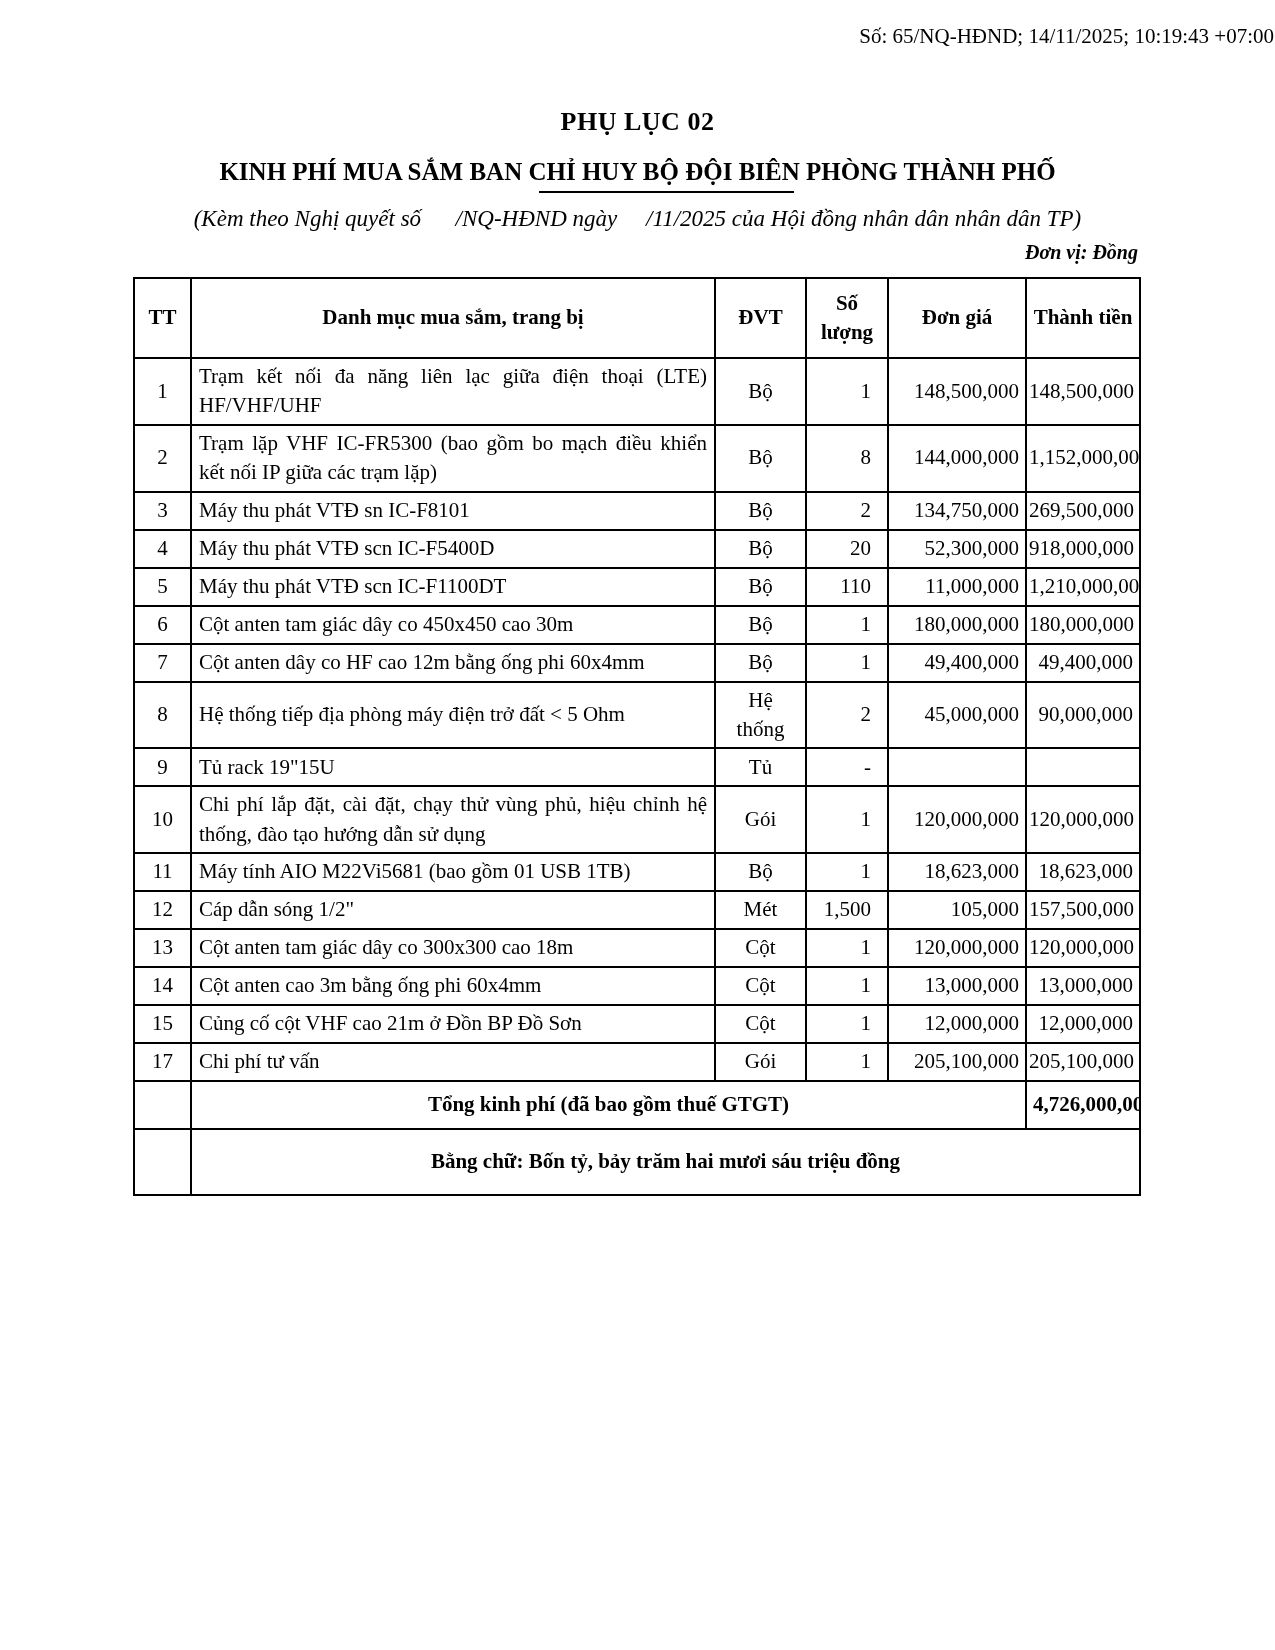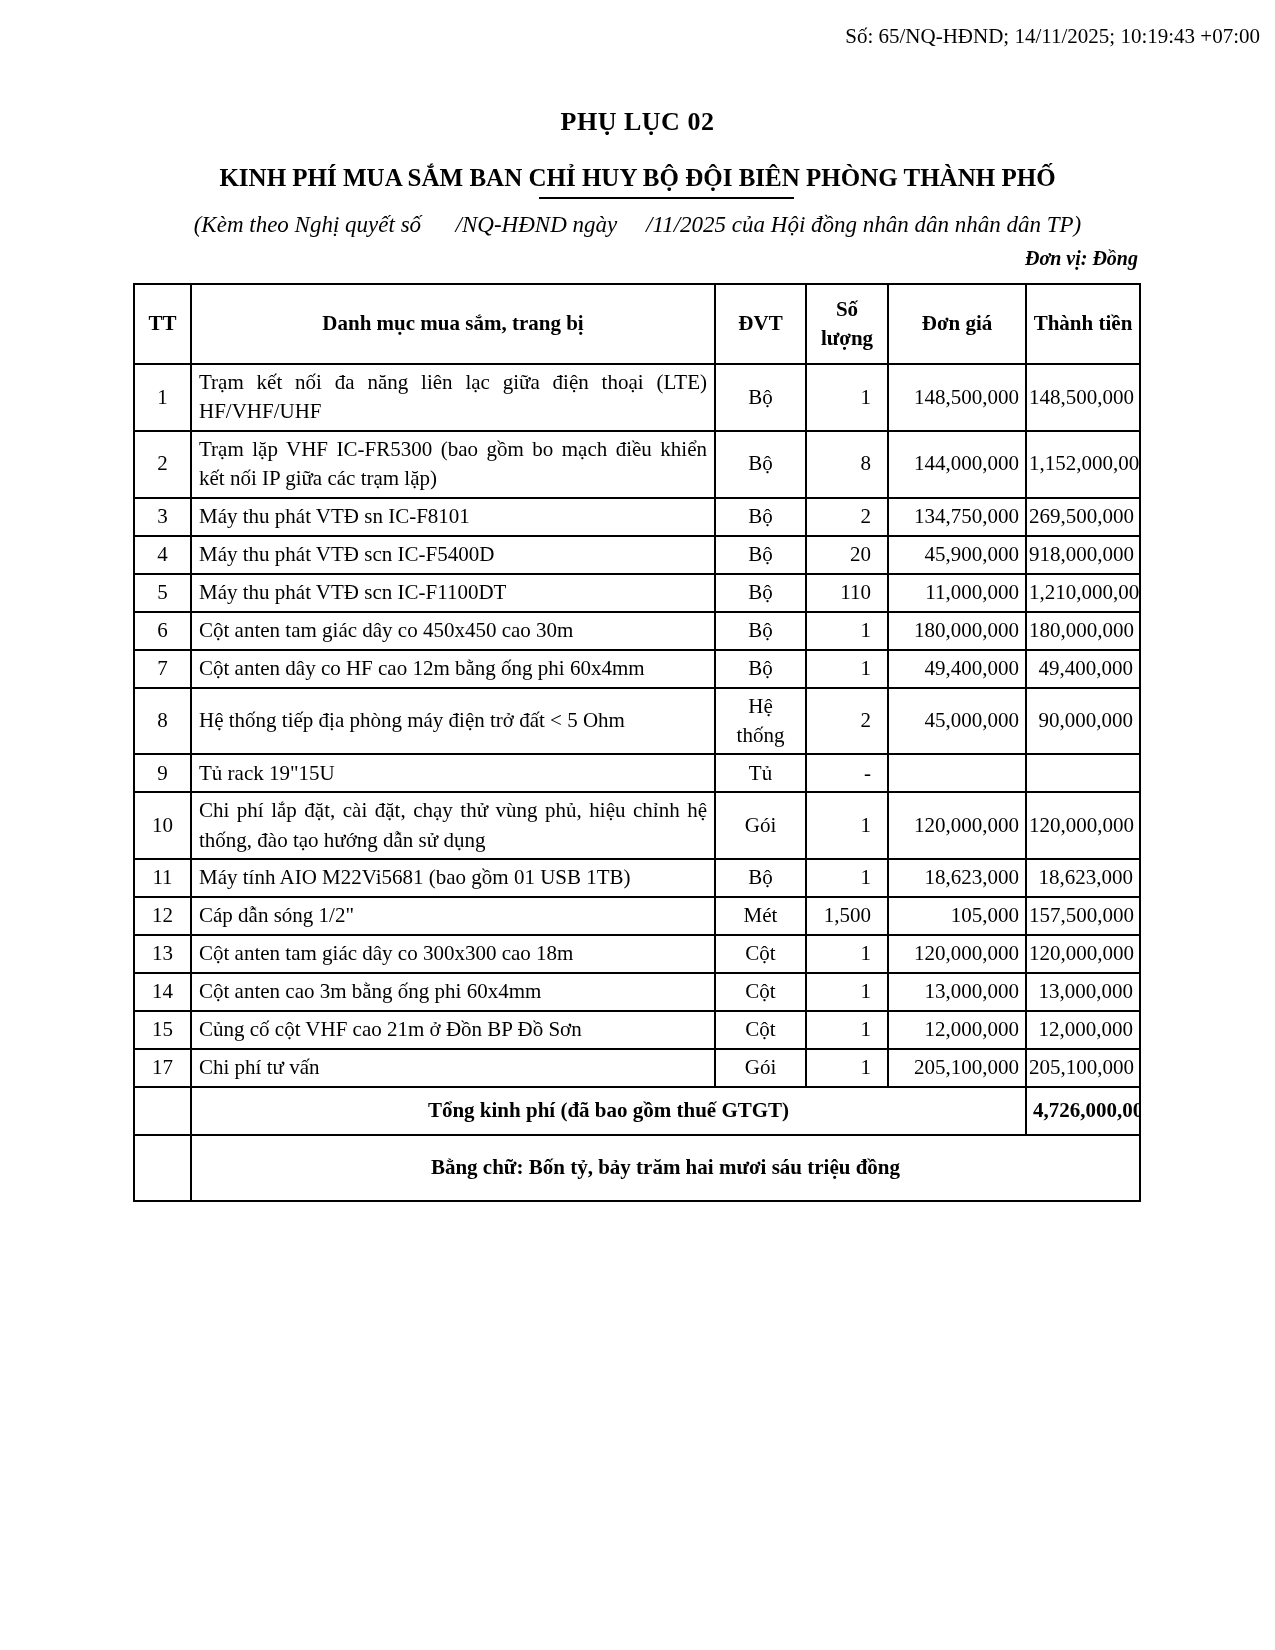--- a/index.html
+++ b/index.html
@@ -9,33 +9,33 @@
   }
   body {
     width: 1275px;
     height: 1650px;
     font-family: "Liberation Serif", "DejaVu Serif", serif;
     color: #000;
     position: relative;
   }
   .stamp {
     padding-top: 24px;
-    padding-right: 15px;
+    padding-right: 1px;
     text-align: right;
     font-size: 21px;
   }
   .title1 {
     margin-top: 58px;
     text-align: center;
     font-size: 26px;
     font-weight: bold;
     letter-spacing: 0.5px;
   }
   .title2 {
-    margin-top: 27px;
+    margin-top: 21px;
     text-align: center;
     font-size: 25px;
     font-weight: bold;
   }
   .title-rule {
     width: 255px;
     height: 0;
     border-top: 2.5px solid #000;
     margin: 5px auto 0 auto;
     position: relative;
@@ -179,21 +179,21 @@
     <td class="qty">2</td>
     <td class="price">134,750,000</td>
     <td class="amt">269,500,000</td>
   </tr>
 
   <tr class="data-row">
     <td class="tt">4</td>
     <td class="item">Máy thu phát VTĐ scn IC-F5400D</td>
     <td class="unit">Bộ</td>
     <td class="qty">20</td>
-    <td class="price">45,900,000</td>
+    <td class="price">52,300,000</td>
     <td class="amt">918,000,000</td>
   </tr>
 
   <tr class="data-row">
     <td class="tt">5</td>
     <td class="item">Máy thu phát VTĐ scn IC-F1100DT</td>
     <td class="unit">Bộ</td>
     <td class="qty">110</td>
     <td class="price">11,000,000</td>
     <td class="amt">1,210,000,000</td>

